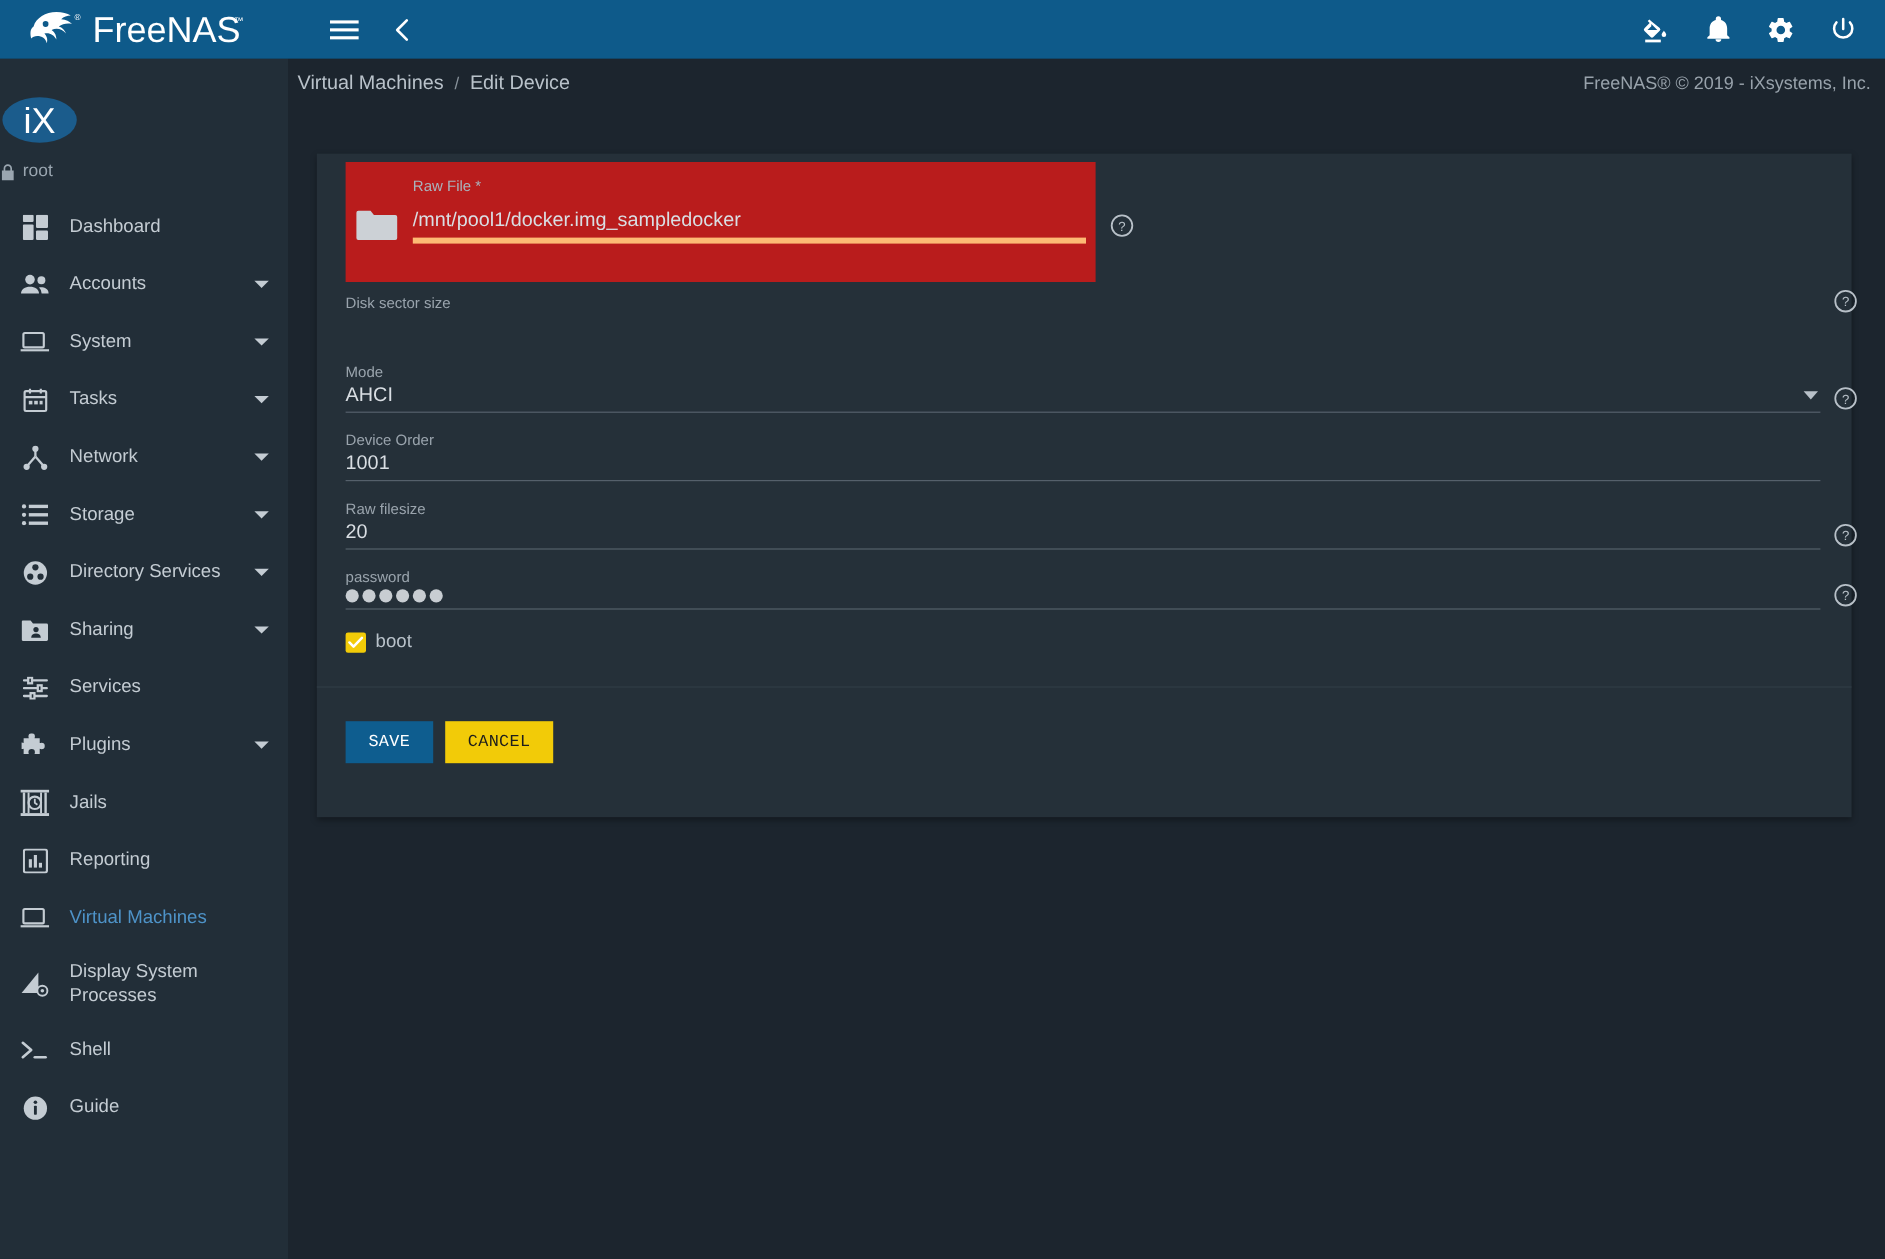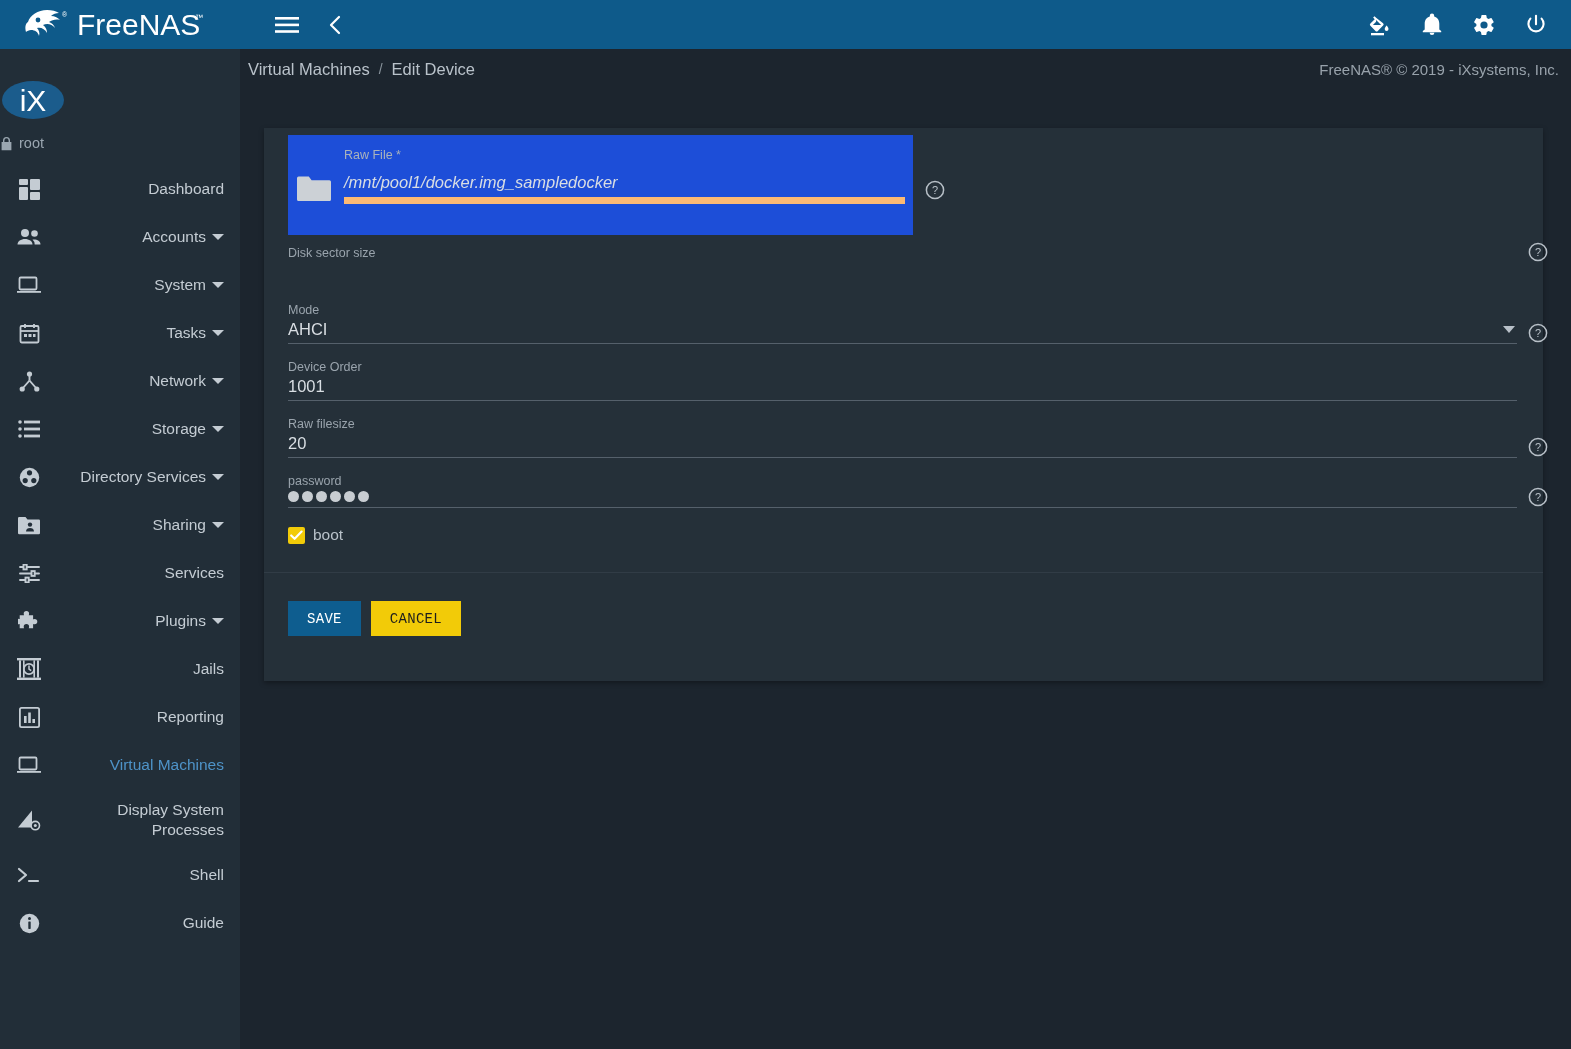--- a/index.html
+++ b/index.html
@@ -62,21 +62,21 @@
     cursor: pointer; position: relative;
   }
   .nav-item.tall { height: 62px; }
   .nav-icon {
     width: 38px; min-width: 38px; height: 30px;
     display: flex; align-items: center; justify-content: center;
     margin-right: 10px;
   }
   .nav-label {
     color: #c4ccd3; font-size: 15.5px;
-    line-height: 1.32; flex: 1; text-align: right;
+    line-height: 1.32; flex: 1;
   }
   .nav-item.active .nav-label { color: #4e93c8; }
   .caret {
     width: 0; height: 0;
     border-left: 6px solid transparent;
     border-right: 6px solid transparent;
     border-top: 6px solid #c4ccd3;
     margin-left: 6px;
   }
 
@@ -102,36 +102,35 @@
     position: absolute; left: 24px; top: 79px;
     width: 1279px; height: 553px;
     background: #253039;
     box-shadow: 0 2px 5px rgba(0,0,0,0.35);
   }
 
   
   #rawfile-panel {
     position: absolute; left: 24px; top: 7px;
     width: 625px; height: 100px;
-    background: #1d4ed8;
+    background: #b91c1c;
     padding: 12px 0 0 0;
   }
   #rawfile-label {
     position: absolute; left: 56px; top: 13px;
     color: #a9b3bc; font-size: 12.5px;
   }
   #rawfile-row {
     position: absolute; left: 8px; top: 38px;
     width: 609px; display: flex; align-items: flex-end;
   }
   #folder-icon { width: 36px; height: 30px; margin-right: 12px; }
   #rawfile-input-wrap {
-    flex: 1; border-bottom: 7px solid #fdba74;
+    flex: 1; border-bottom: 5px solid #fdba74;
     padding-bottom: 5px;
-    font-style: italic;
   }
   #rawfile-value {
     color: #d9dee3; font-size: 16.5px; white-space: nowrap;
   }
 
   .field {
     position: absolute; left: 24px; width: 1229px;
   }
   .field-label {
     color: #9aa4ad; font-size: 12.5px; margin-bottom: 3px;

